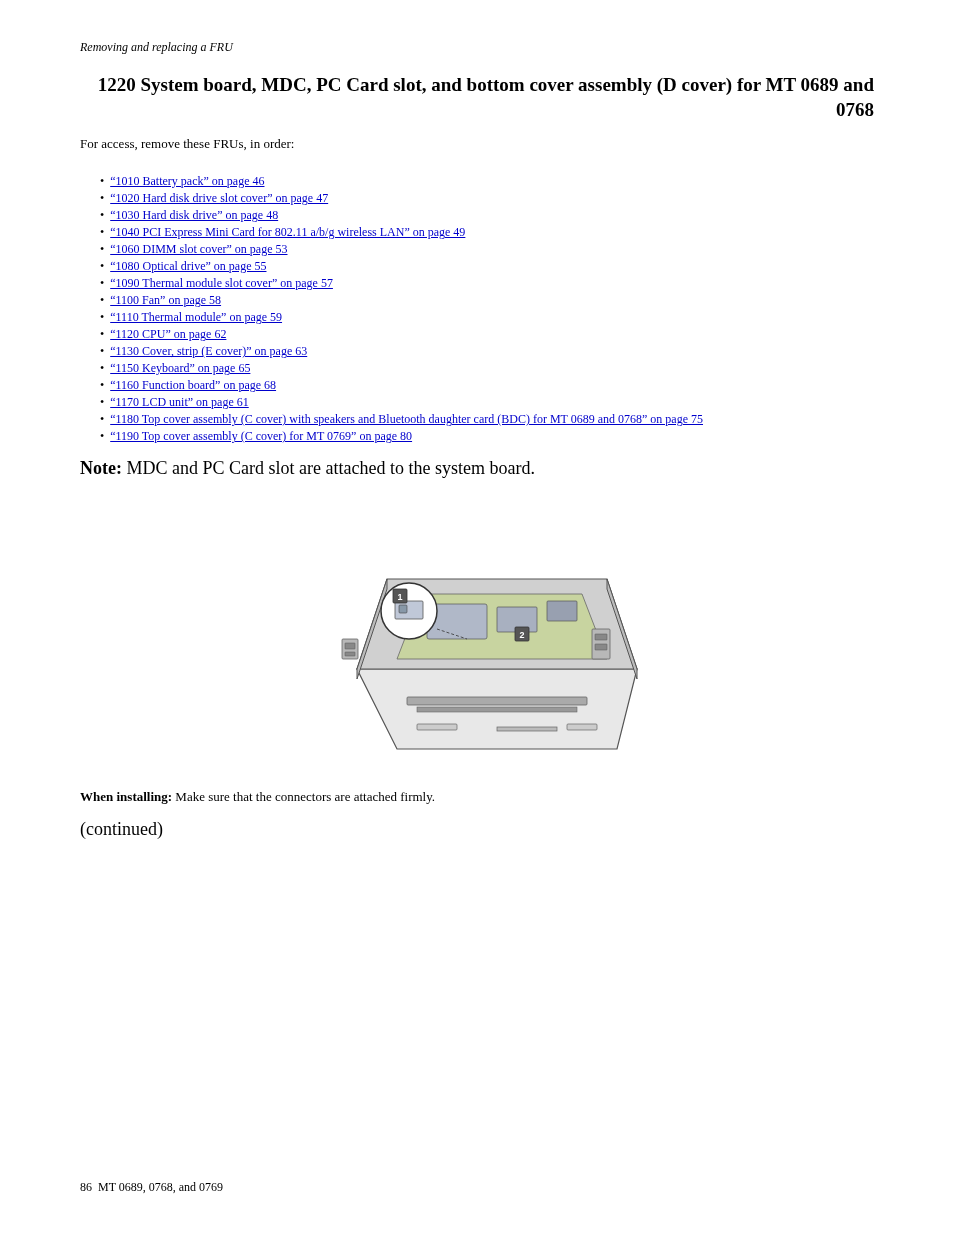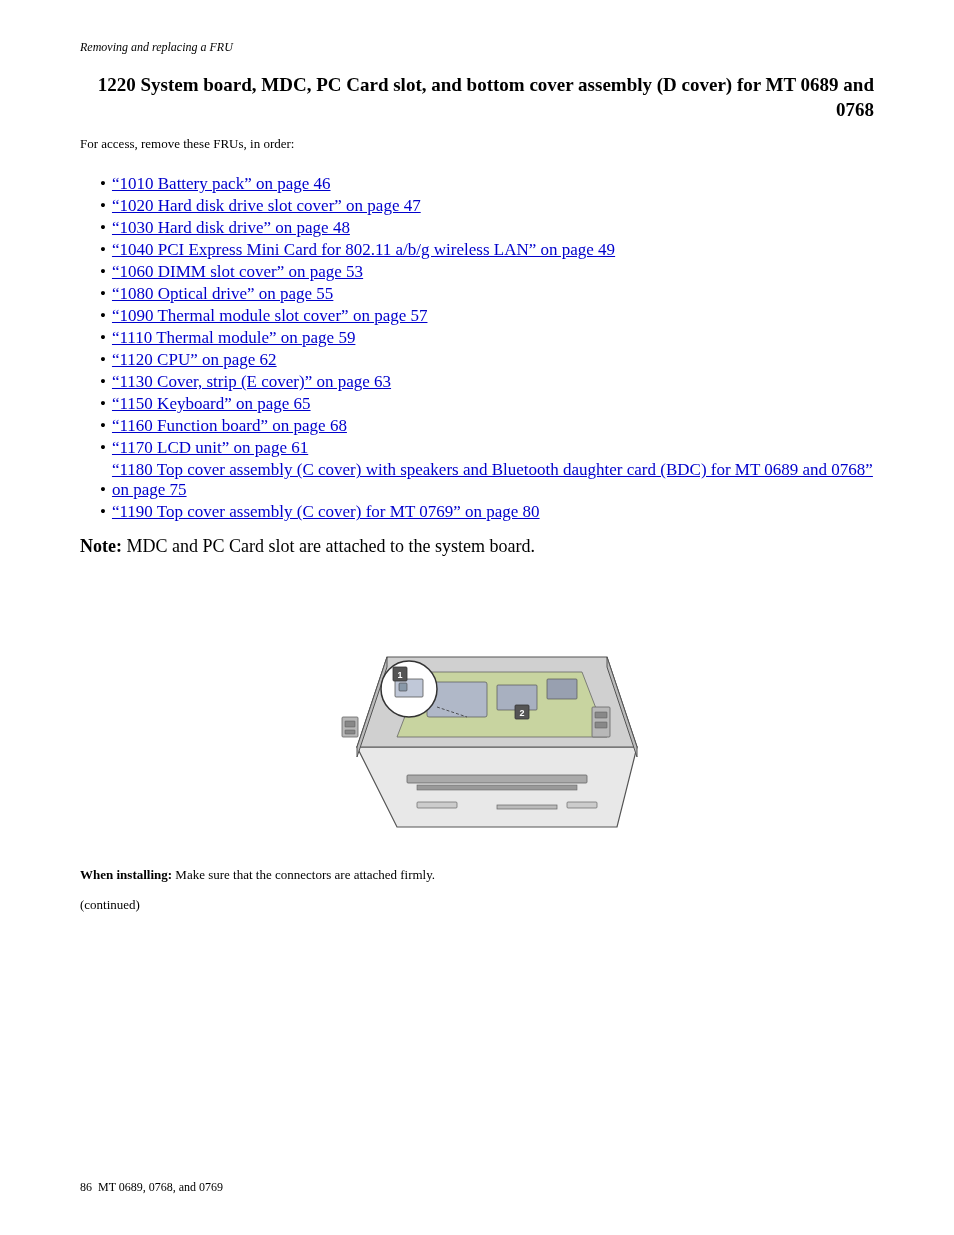--- a/index.html
+++ b/index.html
@@ -34,21 +34,21 @@
     .intro-text {
       margin-bottom: 22px;
       font-size: 13px;
     }
     .link-list {
       list-style: none;
       margin: 0 0 10px 20px;
     }
     .link-list li {
       margin-bottom: 2px;
-      font-size: 17px;
+      font-size: 12px;
       display: flex;
       align-items: flex-end;
     }
     .link-list li::before {
       content: "•";
       margin-right: 6px;
       flex-shrink: 0;
     }
     .link-list li a {
       color: #00c;
@@ -71,21 +71,21 @@
       height: 280px;
     }
     .when-installing {
       margin: 10px 0 14px 0;
       font-size: 13px;
     }
     .when-installing strong {
       font-weight: bold;
     }
     .continued {
-      font-size: 13px;
+      font-size: 18px;
       margin-top: 10px;
     }
     .page-footer {
       position: absolute;
       bottom: 40px;
       left: 80px;
       font-size: 12px;
       color: #000;
     }
   </style>
@@ -116,20 +116,23 @@
     <li>
         <a>“1060 DIMM slot cover” on page 53</a>
       </li>
     <li>
         <a>“1080 Optical drive” on page 55</a>
       </li>
     <li>
         <a>“1090 Thermal module slot cover” on page 57</a>
       </li>
     <li>
+        <a>“1100 Fan” on page 58</a>
+      </li>
+    <li>
         <a>“1110 Thermal module” on page 59</a>
       </li>
     <li>
         <a>“1120 CPU” on page 62</a>
       </li>
     <li>
         <a>“1130 Cover, strip (E cover)” on page 63</a>
       </li>
     <li>
         <a>“1150 Keyboard” on page 65</a>

